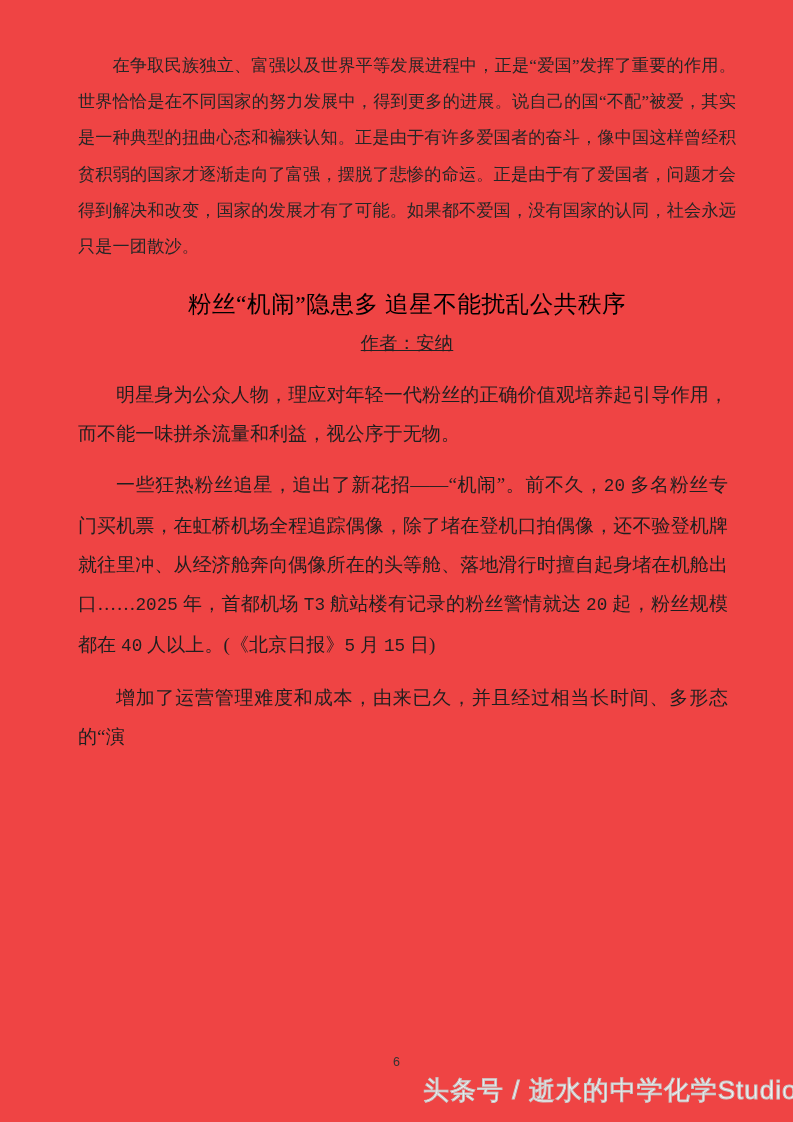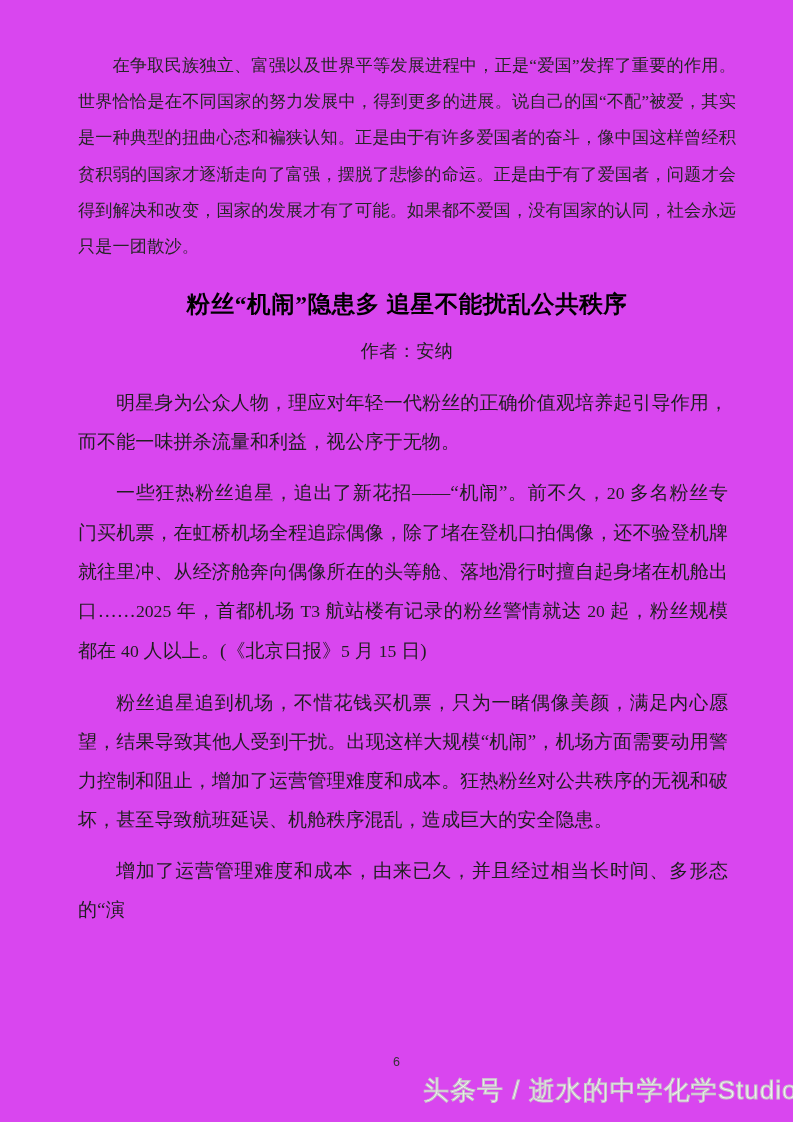--- a/index.html
+++ b/index.html
@@ -14,21 +14,21 @@
     overflow: hidden;
     font-family: "Liberation Serif", "DejaVu Serif", serif;
     color: #1a1a1a;
   }
 
   .page {
     position: absolute;
     left: 0; top: 0;
     width: 793px;
     height: 1122px;
-    background: #d946ef;
+    background: #ef4444;
   }
 
   .content {
     position: absolute;
     left: 78px;
     top: 48px;
     width: 658px;
   }
 
   
@@ -39,52 +39,53 @@
     text-justify: inter-ideograph;
     text-indent: 2em;
     margin: 0 0 2px 0;
     letter-spacing: 0.1px;
     color: #262626;
   }
 
   
   .headline {
     font-size: 23.5px;
-    font-weight: bold;
+    font-weight: normal;
     text-align: center;
     line-height: 34px;
     margin: 22px 0 0 0;
     letter-spacing: 0.6px;
     color: #000000;
   }
   .byline {
     font-size: 18px;
     text-align: center;
     line-height: 32px;
-    margin: 14px 0 0 0;
+    margin: 6px 0 0 0;
     color: #222222;
     letter-spacing: 0.5px;
+    text-decoration: underline;
   }
 
   
   .a2-para {
     font-size: 19px;
     line-height: 39px;
     text-align: justify;
     text-justify: inter-ideograph;
     text-indent: 2em;
     margin: 12px 8px 0 0;
     color: #1f1f1f;
     letter-spacing: 0.1px;
   }
   .a2-para:first-of-type { margin-top: 16px; }
 
   
   .lat {
-    font-family: Liberation Serif, serif;
+    font-family: Liberation Mono, monospace;
     font-size: 0.93em;
     letter-spacing: 0;
   }
 
   
   .page-number {
     position: absolute;
     left: 0;
     top: 1055px;
     width: 793px;
@@ -119,21 +120,20 @@
     <div>
       <p class="a1-para">在争取民族独立、富强以及世界平等发展进程中，正是“爱国”发挥了重要的作用。世界恰恰是在不同国家的努力发展中，得到更多的进展。说自己的国“不配”被爱，其实是一种典型的扭曲心态和褊狭认知。正是由于有许多爱国者的奋斗，像中国这样曾经积贫积弱的国家才逐渐走向了富强，摆脱了悲惨的命运。正是由于有了爱国者，问题才会得到解决和改变，国家的发展才有了可能。如果都不爱国，没有国家的认同，社会永远只是一团散沙。</p>
     </div>
 
     <h1 class="headline">粉丝“机闹”隐患多 追星不能扰乱公共秩序</h1>
     <div class="byline">作者：安纳</div>
 
     <div id="a2-body">
         <p class="a2-para">明星身为公众人物，理应对年轻一代粉丝的正确价值观培养起引导作用，而不能一味拼杀流量和利益，视公序于无物。</p>
         <p class="a2-para">一些狂热粉丝追星，追出了新花招——“机闹”。前不久，<span class="lat">20</span> 多名粉丝专门买机票，在虹桥机场全程追踪偶像，除了堵在登机口拍偶像，还不验登机牌就往里冲、从经济舱奔向偶像所在的头等舱、落地滑行时擅自起身堵在机舱出口……<span class="lat">2025</span> 年，首都机场 <span class="lat">T3</span> 航站楼有记录的粉丝警情就达 <span class="lat">20</span> 起，粉丝规模都在 <span class="lat">40</span> 人以上。(《北京日报》<span class="lat">5</span> 月 <span class="lat">15</span> 日)</p>
-        <p class="a2-para">粉丝追星追到机场，不惜花钱买机票，只为一睹偶像美颜，满足内心愿望，结果导致其他人受到干扰。出现这样大规模“机闹”，机场方面需要动用警力控制和阻止，增加了运营管理难度和成本。狂热粉丝对公共秩序的无视和破坏，甚至导致航班延误、机舱秩序混乱，造成巨大的安全隐患。</p>
         <p class="a2-para">增加了运营管理难度和成本，由来已久，并且经过相当长时间、多形态的“演</p>
       </div>
 
   </div>
 
   <div class="page-number">6</div>
 
   <div class="watermark">头条号 / 逝水的中学化学Studio</div>
 
 </div>

